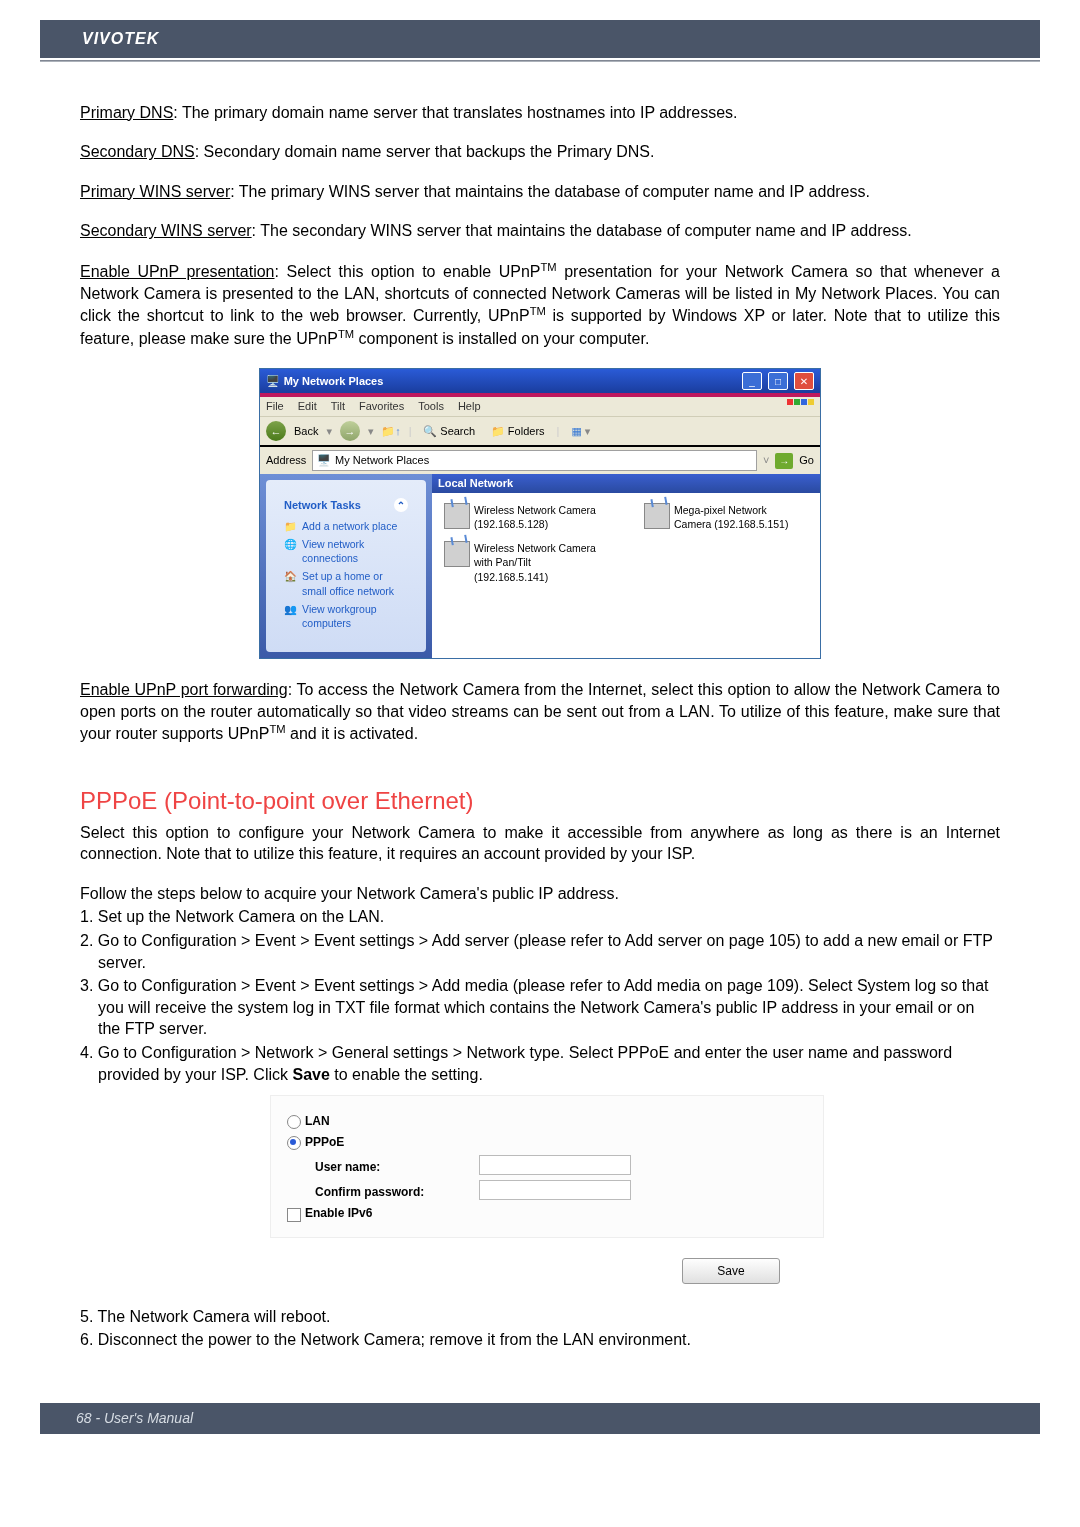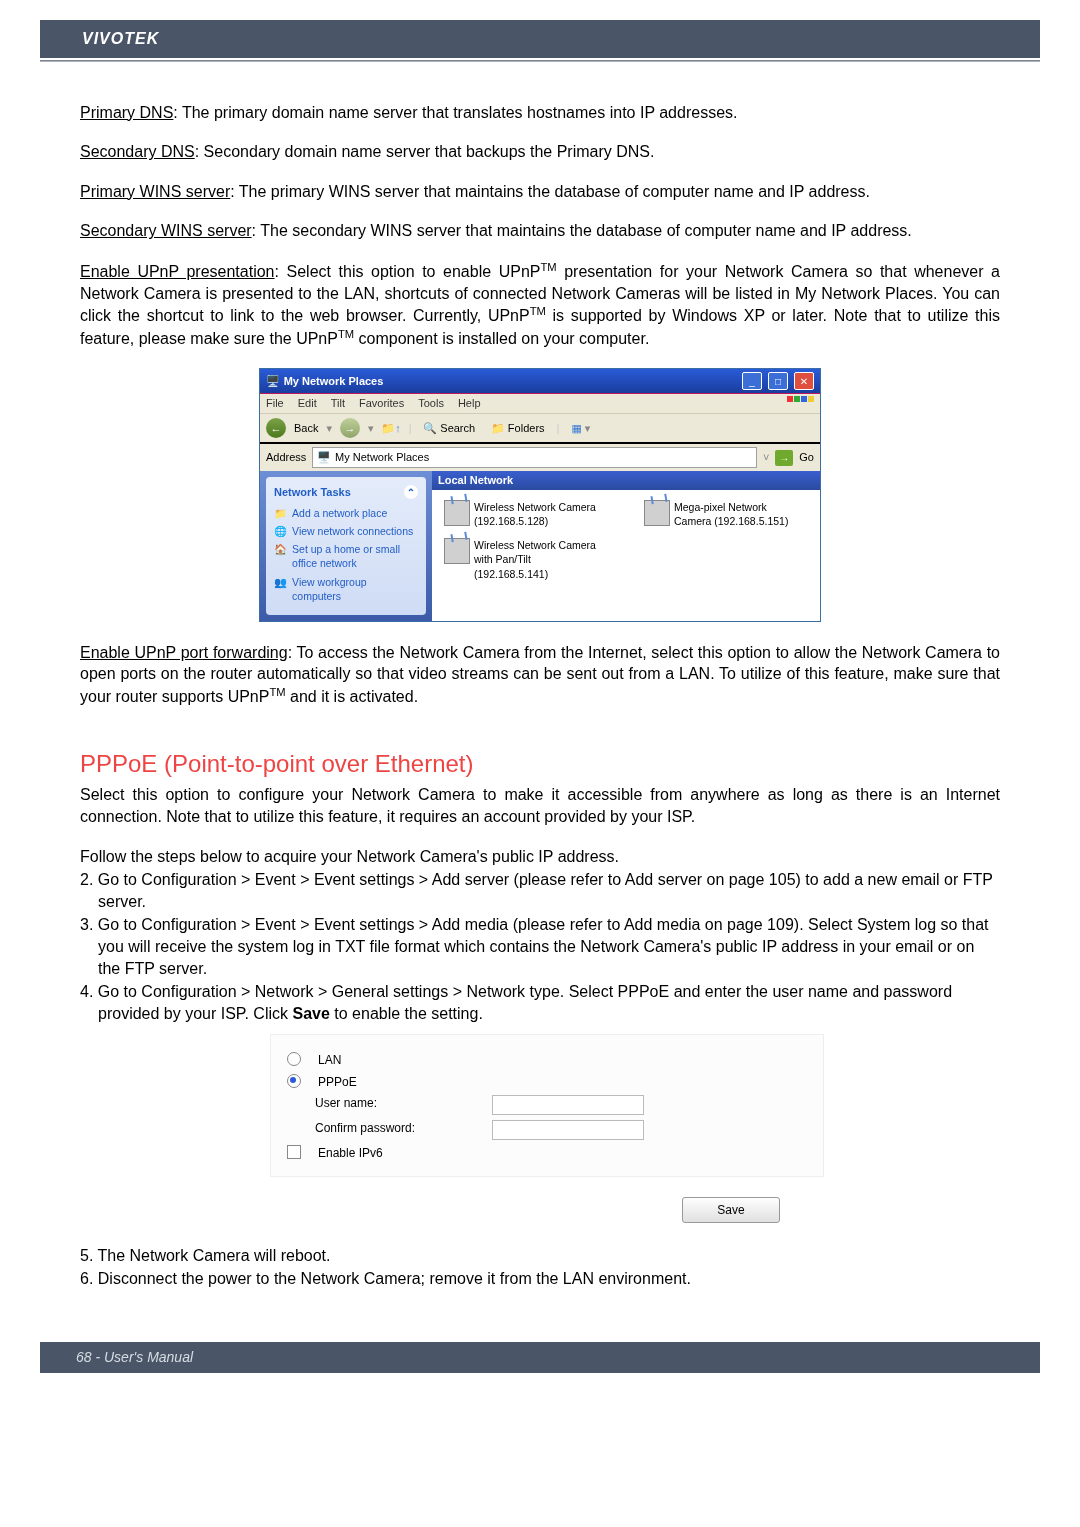--- a/index.html
+++ b/index.html
@@ -66,21 +66,21 @@
     display: inline-flex; align-items: center; justify-content: center;
     font-size: 10px; border-radius: 2px; margin-left: 2px;
   }
   .winxp .winbtn.close { background: #e04e3e; }
   .winxp .winbtn.min, .winxp .winbtn.max { background: #3b6ed6; }
   .winxp .menubar {
     background: #ece9d8;
     color: #333;
     padding: 2px 6px;
     display: flex; gap: 14px;
-    border-top: 1px solid #be185d;
+    border-top: 4px solid #be185d;
   }
   .winxp .menubar .flag { margin-left: auto; display:flex; gap:1px;}
   .winxp .toolbar {
     background: #ece9d8;
     padding: 4px 6px;
     display: flex; align-items: center; gap: 8px;
     border-top: 1px solid #d0cdb7;
   }
   .winxp .tbtn {
     display: inline-flex; align-items: center; gap: 3px;
@@ -109,21 +109,21 @@
   .winxp .body { display: flex; }
   .winxp .sidepanel {
     width: 160px;
     background: linear-gradient(#6e8fd6, #3b5aa8);
     color: #fff;
     padding: 6px;
   }
   .winxp .sidepanel .panelbox {
     background: linear-gradient(#e4ecfa, #cfdcf5);
     color: #215dc6;
-    border-radius: 4px; padding: 8px; position: relative;
+    border-radius: 4px; padding: 18px; position: relative;
   }
   .winxp .sidepanel .panelbox .head {
     font-weight: bold; margin-bottom: 6px; display: flex; justify-content: space-between;
     align-items: center;
   }
   .winxp .sidepanel .panelbox .chev {
     width: 14px; height: 14px; border-radius: 50%; background: #fff;
     color: #215dc6; display: inline-flex; align-items: center; justify-content: center;
     font-size: 10px;
   }
@@ -149,21 +149,21 @@
     border-right: 2px solid #5a8bd6; transform: rotate(-10deg);
   }
   
   .form-shot {
     width: 520px; margin: 10px auto 20px 190px;
     background: #fcfcfc;
     border: 1px solid #eee;
     font-size: 12px;
     padding: 12px 16px 10px 16px;
   }
-  .form-shot .row { display: flex; align-items: flex-start; margin: 5px 0; gap: 17px;}
+  .form-shot .row { display: flex; align-items: flex-end; margin: 5px 0; gap: 4px; font-weight: bold;}
   .form-shot .radio, .form-shot .check {
     width: 12px; height: 12px; border: 1px solid #888;
     display: inline-block; position: relative; background: #fff;
   }
   .form-shot .radio { border-radius: 50%; }
   .form-shot .radio.sel::after {
     content: ""; position: absolute; top: 2px; left: 2px;
     width: 6px; height: 6px; background: #2a5bd7; border-radius: 50%;
   }
   .form-shot .inline-lbl { width: 160px; padding-left: 28px; }
@@ -320,20 +320,21 @@
     </div>
 
     <p class="para">
       <span class="term">Enable UPnP port forwarding</span><span>: To access the Network Camera from the Internet, select this option to allow the Network Camera to open ports on the router automatically so that video streams can be sent out from a LAN. To utilize of this feature, make sure that your router supports UPnP</span><span class="sup">TM</span><span> and it is activated.</span>
     </p>
 
     <div class="section-title">PPPoE (Point-to-point over Ethernet)</div>
     <p class="para" style="margin-top:0">Select this option to configure your Network Camera to make it accessible from anywhere as long as there is an Internet connection. Note that to utilize this feature, it requires an account provided by your ISP.</p>
 
     <div class="list-plain">Follow the steps below to acquire your Network Camera's public IP address.</div>
+    <div class="list-plain">1. Set up the Network Camera on the LAN.</div>
     <div class="list-plain" style="padding-left:0;text-indent:0">
       <span style="display:block;padding-left:18px;text-indent:-18px">2. Go to Configuration &gt; Event &gt; Event settings &gt; Add server (please refer to Add server on page 105) to add a new email or FTP server.</span>
     </div>
     <div class="list-plain">
       <span style="display:block;padding-left:18px;text-indent:-18px">3. Go to Configuration &gt; Event &gt; Event settings &gt; Add media (please refer to Add media on page 109). Select System log so that you will receive the system log in TXT file format which contains the Network Camera's public IP address in your email or on the FTP server.</span>
     </div>
     <div class="list-plain">
       <span style="display:block;padding-left:18px;text-indent:-18px">
         <span>4. Go to Configuration &gt; Network &gt; General settings &gt; Network type. Select PPPoE and enter the user name and password provided by your ISP. Click </span><b>Save</b><span> to enable the setting.</span>
       </span>

